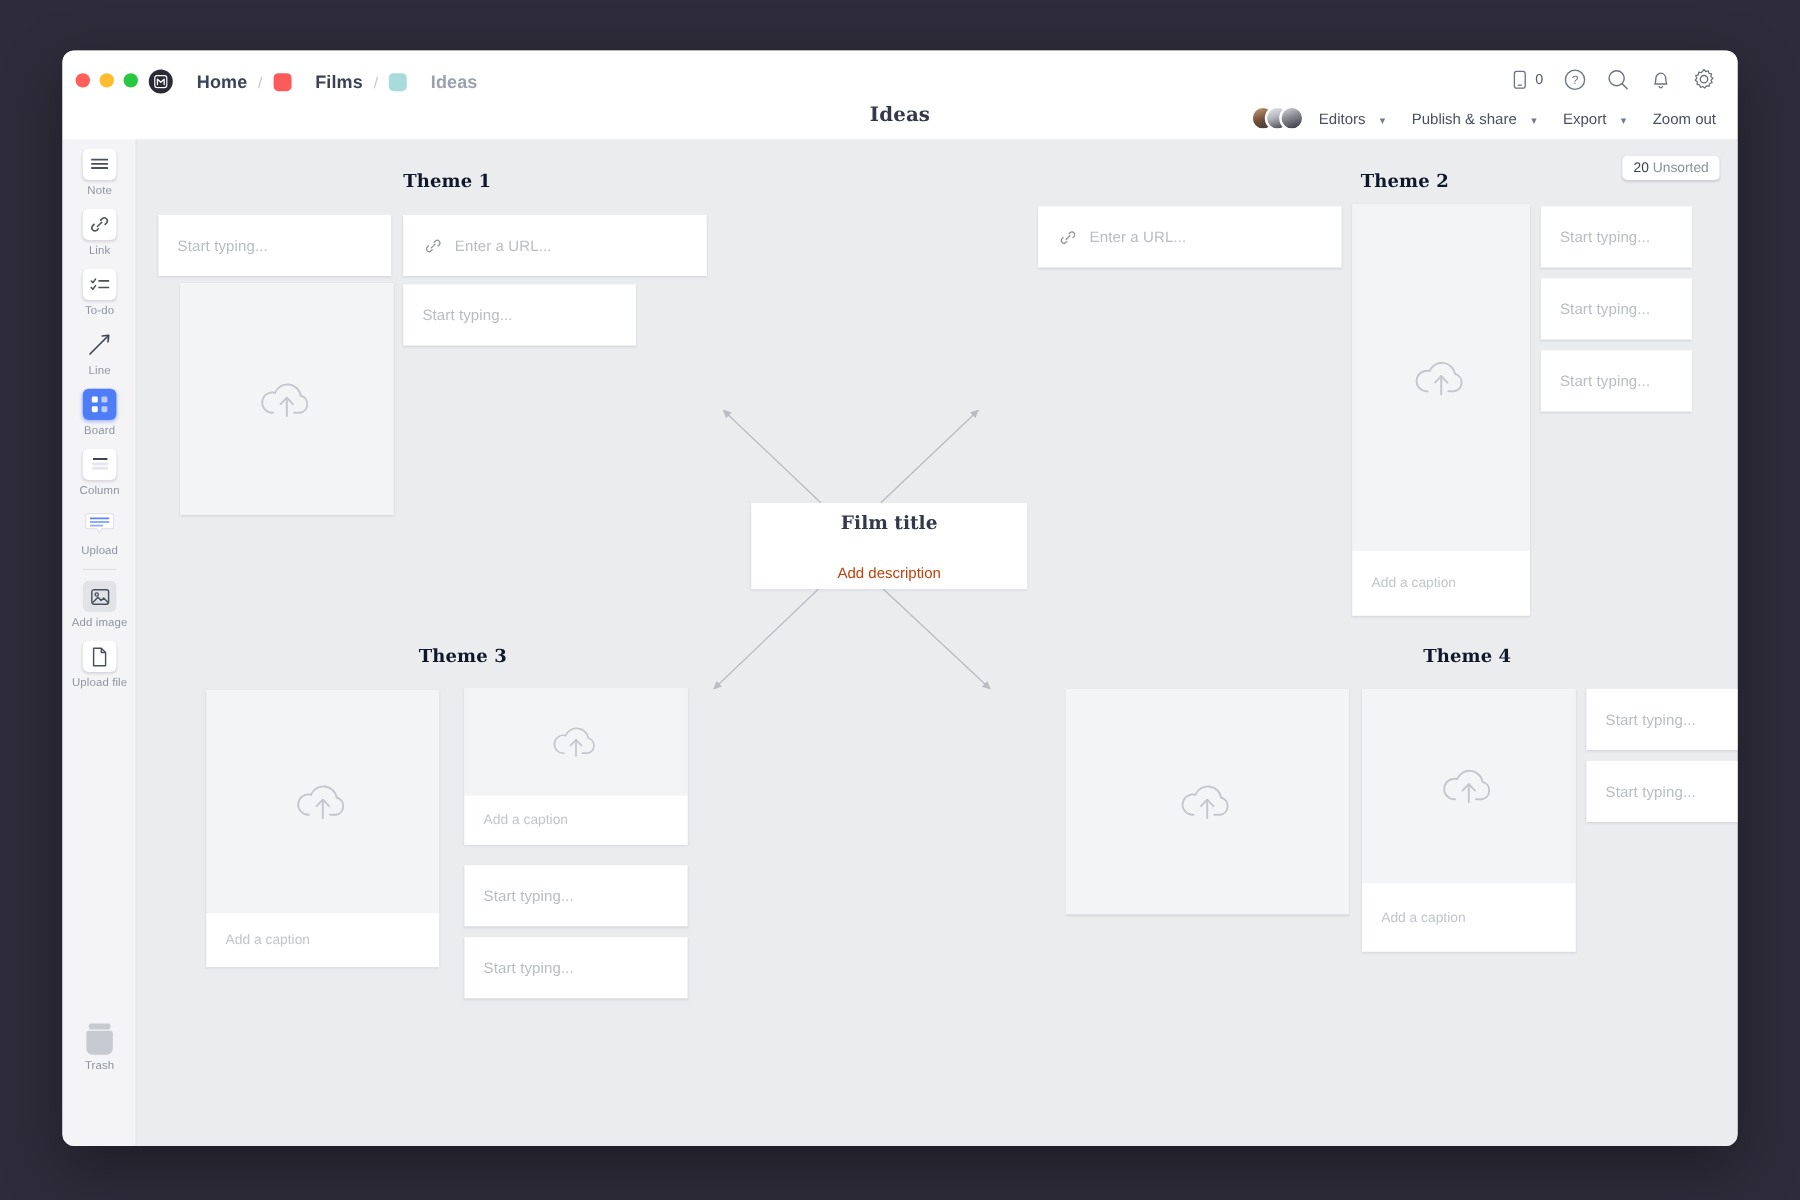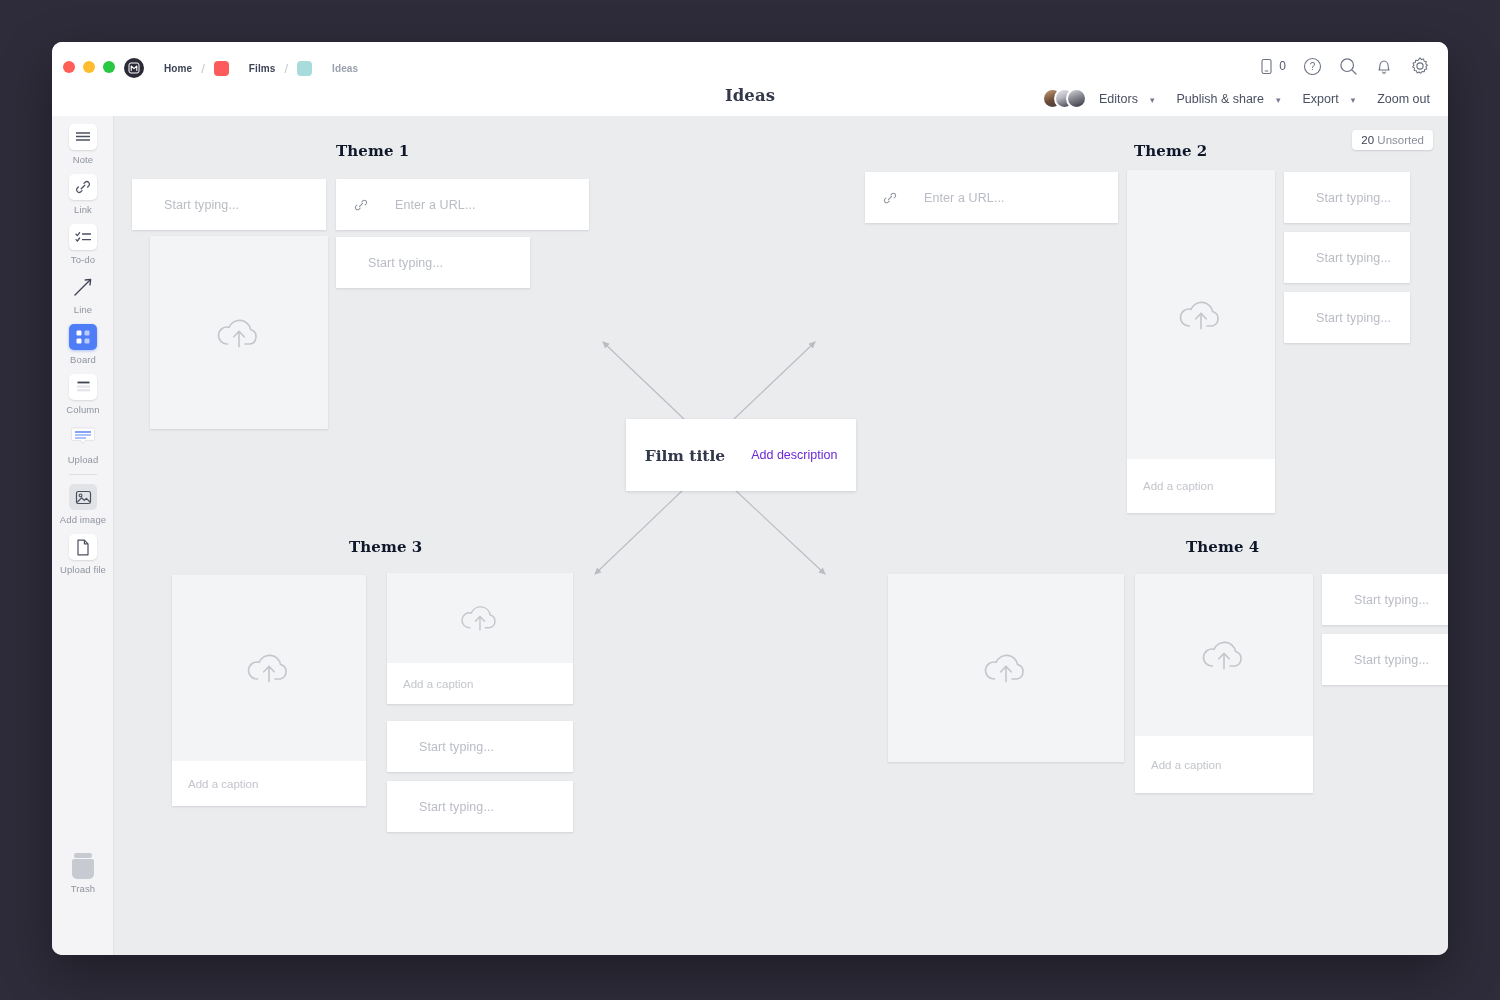--- a/index.html
+++ b/index.html
@@ -35,21 +35,21 @@
     position: absolute; left: 72px; top: 14px;
     display: flex; align-items: center; gap: 8px;
     height: 24px;
   }
   .bc-logo {
     width: 20px; height: 20px; border-radius: 50%;
     background: #2b2a37;
     display: flex; align-items: center; justify-content: center;
   }
   .bc-logo svg { display: block; }
-  .bc-label { font-size: 10px; font-weight: 700; color: #3d4356; letter-spacing: .1px; padding-left: 12px; }
+  .bc-label { font-size: 15px; font-weight: 700; color: #3d4356; letter-spacing: .1px; padding-left: 12px; }
   .bc-label.muted { color: #9aa0ae; font-weight: 600; }
   .bc-sep { color: #c3c7d1; font-size: 13px; padding: 0 1px; }
   .bc-swatch { width: 15px; height: 15px; border-radius: 4px; }
 
   .doc-title {
     position: absolute; left: 0; right: 0; top: 44px;
     text-align: center;
     font-family: "DejaVu Serif", "Liberation Serif", serif;
     font-weight: 700; font-size: 16.5px; color: #33384a;
     letter-spacing: .1px;
@@ -144,21 +144,21 @@
     letter-spacing: .1px;
     white-space: nowrap;
   }
 
   .card {
     position: absolute;
     background: #ffffff;
     box-shadow: 0 1px 2px rgba(44,48,66,0.13);
   }
   .card .ph {
-    font-size: 12.5px; color: #b9bcc4; letter-spacing: .1px; margin-left: 16px;
+    font-size: 12.5px; color: #b9bcc4; letter-spacing: .1px;
   }
   .note-card { display: flex; align-items: center; padding: 0 16px; }
   .link-card { display: flex; align-items: center; gap: 11px; padding: 0 18px; }
   .link-icon { color: #8c9099; display: flex; }
 
   .img-card { position: absolute; box-shadow: 0 1px 2px rgba(44,48,66,0.13); }
   .img-area {
     background: #f3f4f5;
     display: flex; align-items: center; justify-content: center;
     width: 100%;
@@ -168,29 +168,29 @@
     display: flex; align-items: center;
     padding-left: 16px;
     font-size: 11.5px; color: #c2c5cb;
   }
   .cloud { color: #c3c6cc; }
 
   .center-card {
     position: absolute;
     background: #fff;
     box-shadow: 0 1px 3px rgba(44,48,66,0.16);
-    display: flex; flex-direction: row;
+    display: flex; flex-direction: column;
     align-items: center; justify-content: center;
     gap: 26px;
   }
   .center-title {
     font-family: "DejaVu Serif", "Liberation Serif", serif;
     font-weight: 700; font-size: 15.5px; color: #33384a;
   }
-  .center-sub { font-size: 12.5px; color: #6d28d9; }
+  .center-sub { font-size: 12.5px; color: #c2410c; }
 
   .unsorted-badge {
     position: absolute; right: 15px; top: 14px;
     background: #fff;
     border-radius: 4px;
     padding: 4px 9px;
     font-size: 11.5px; color: #8b8f9b;
     box-shadow: 0 1px 2px rgba(44,48,66,.16);
     white-space: nowrap;
   }

